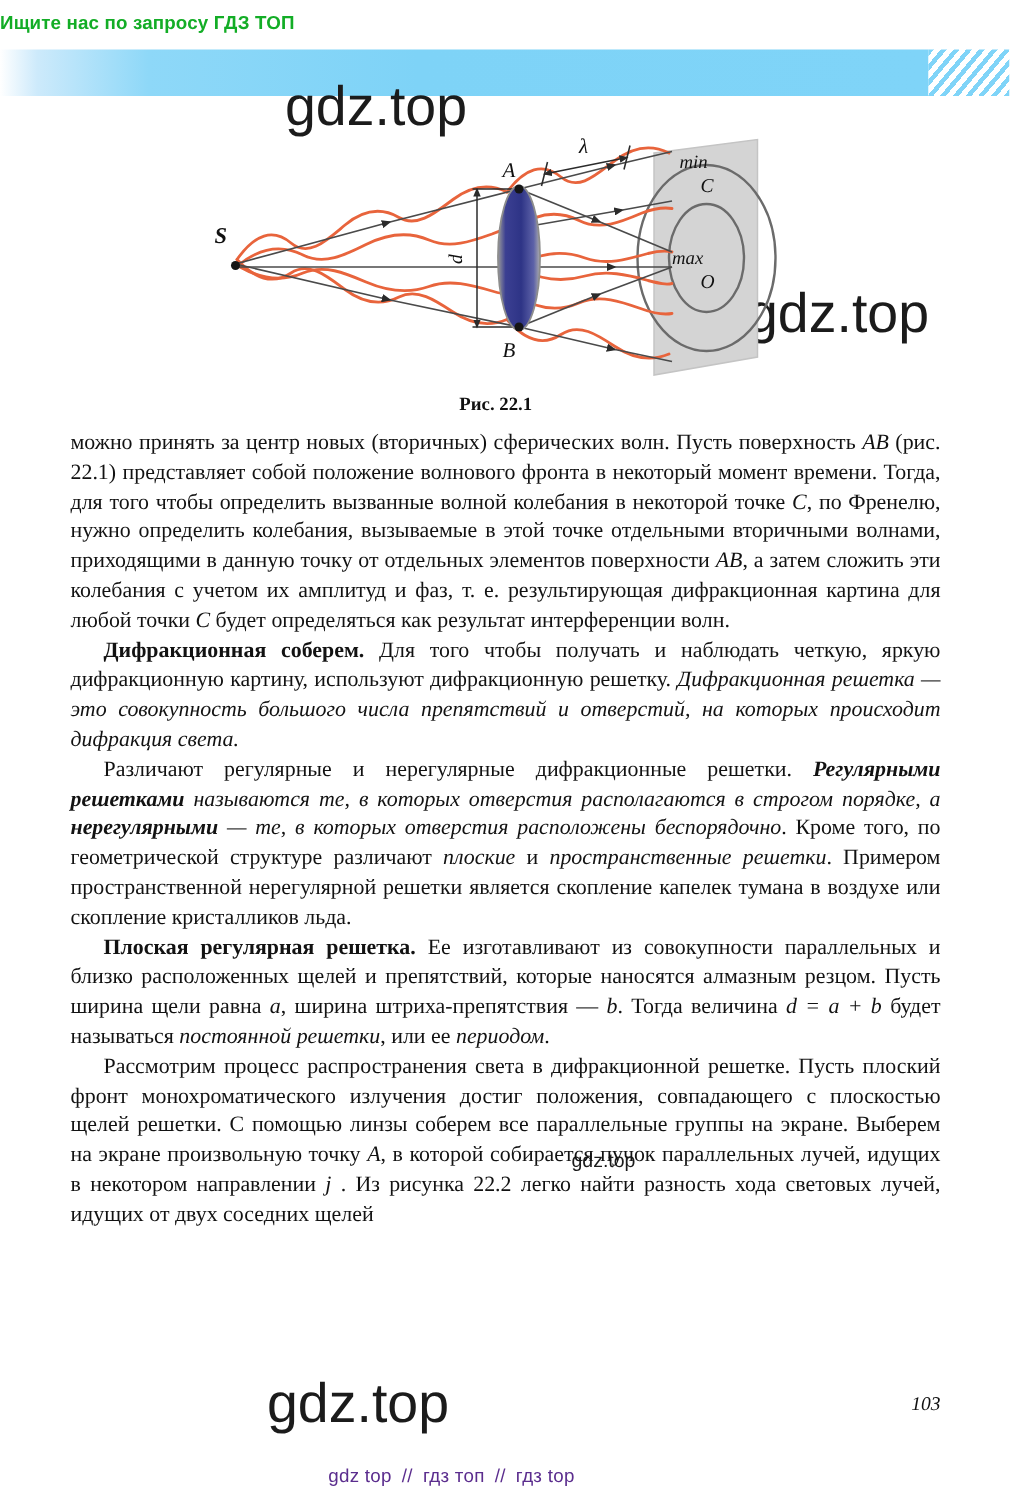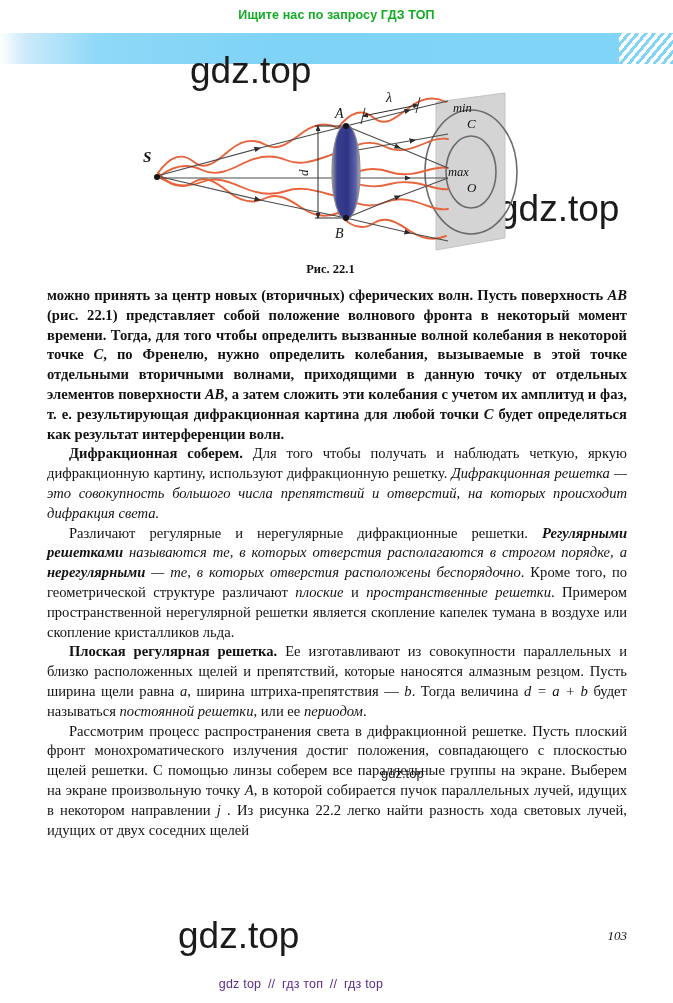--- a/index.html
+++ b/index.html
@@ -15,21 +15,21 @@
     font-family: "Liberation Serif", serif;
     color: #111111;
   }
 
   
   .promo-line {
     position: absolute;
     top: 8px;
     left: 0;
     width: 673px;
-    text-align: center;
+    text-align: left;
     font-family: "Liberation Sans", sans-serif;
     font-size: 12.5px;
     font-weight: 600;
     color: #13ad26;
     letter-spacing: .1px;
     white-space: nowrap;
   }
 
   
   .banner {
@@ -114,21 +114,21 @@
     line-height: 19.8px;
     text-align: justify;
     color: #121212;
     font-family: "Liberation Serif", serif;
   }
   .body-text p {
     margin: 0;
     text-indent: 22px;
     text-align: justify;
   }
-  .body-text p.noindent { text-indent: 0; font-weight: bold; }
+  .body-text p.noindent { text-indent: 0; }
   .body-text b { font-weight: bold; }
   .body-text i { font-style: italic; }
   .body-text .bi { font-style: italic; font-weight: bold; }
 
   
   .page-number {
     position: absolute;
     right: 46px;
     top: 928px;
     font-family: "Liberation Serif", serif;

